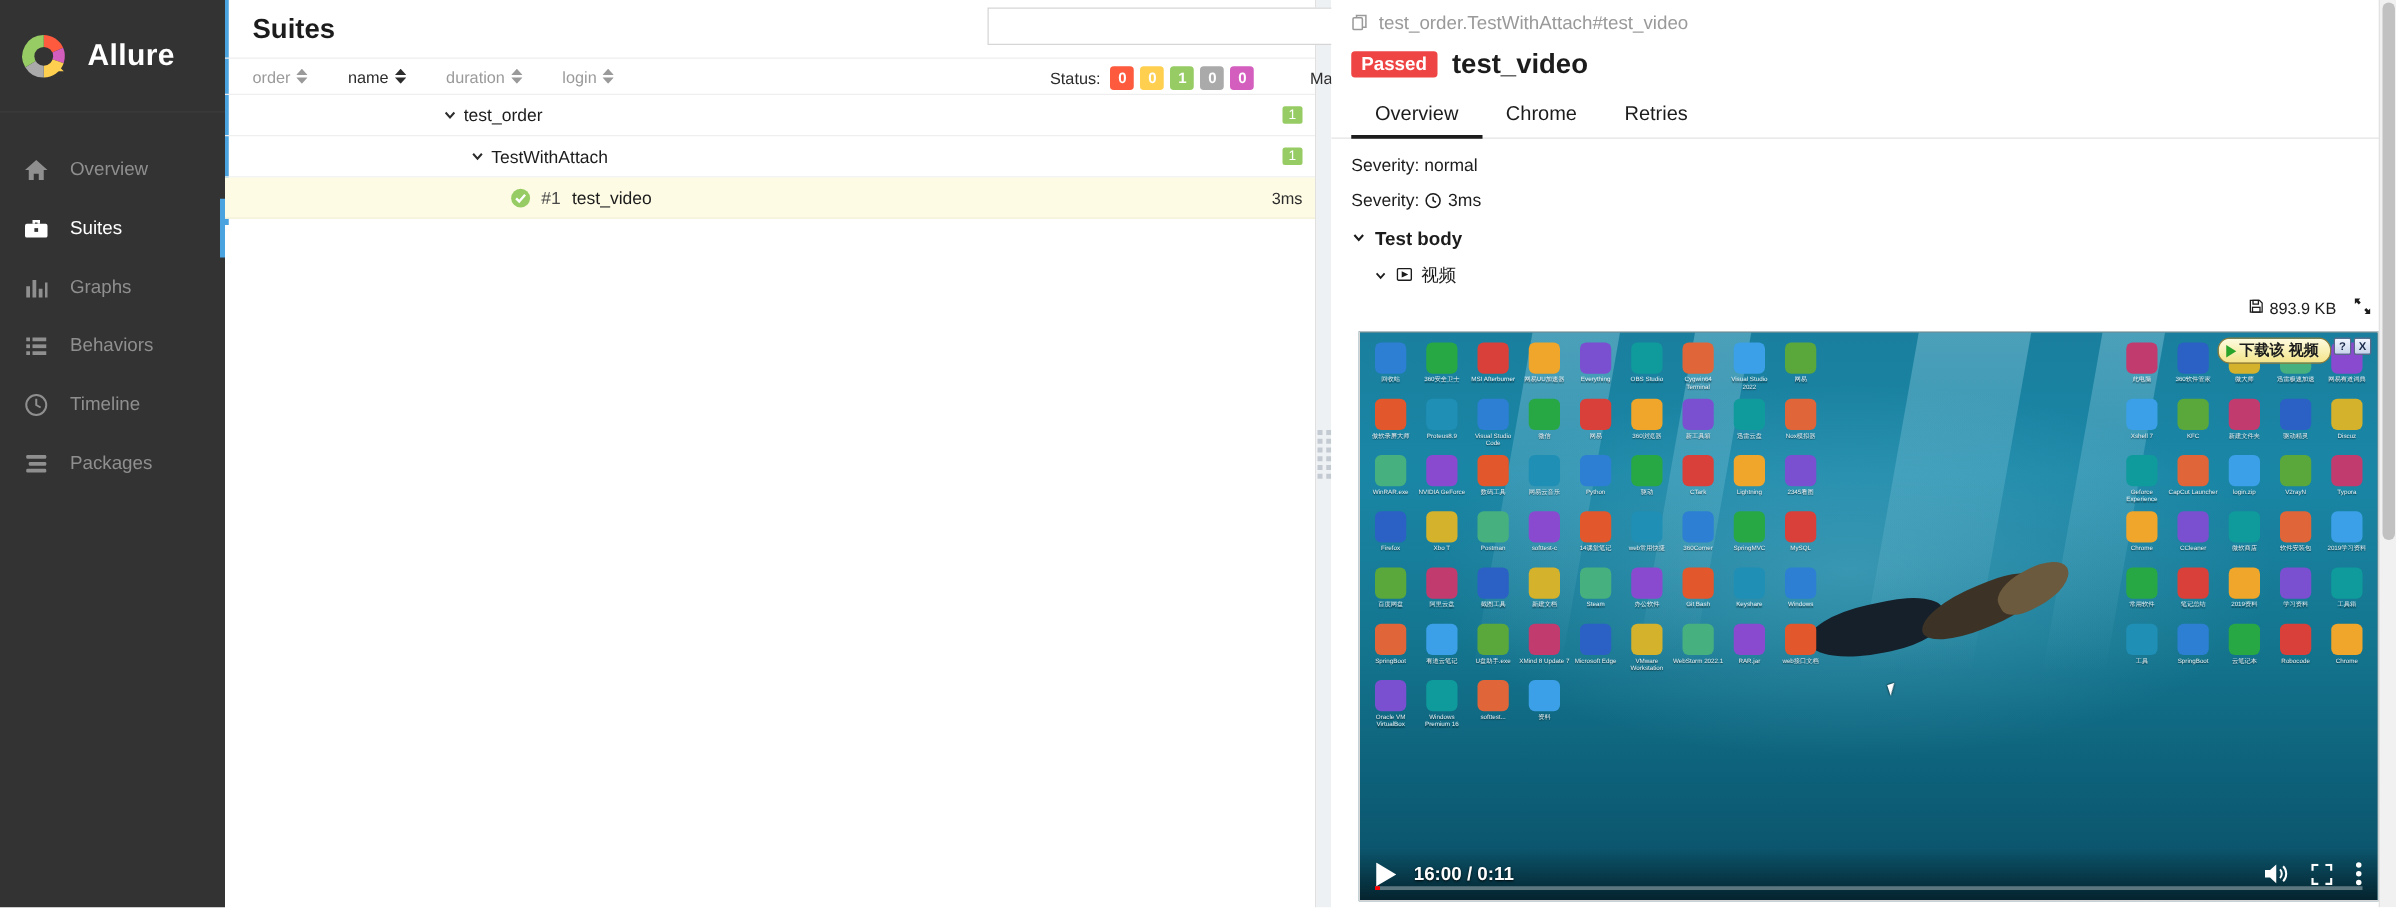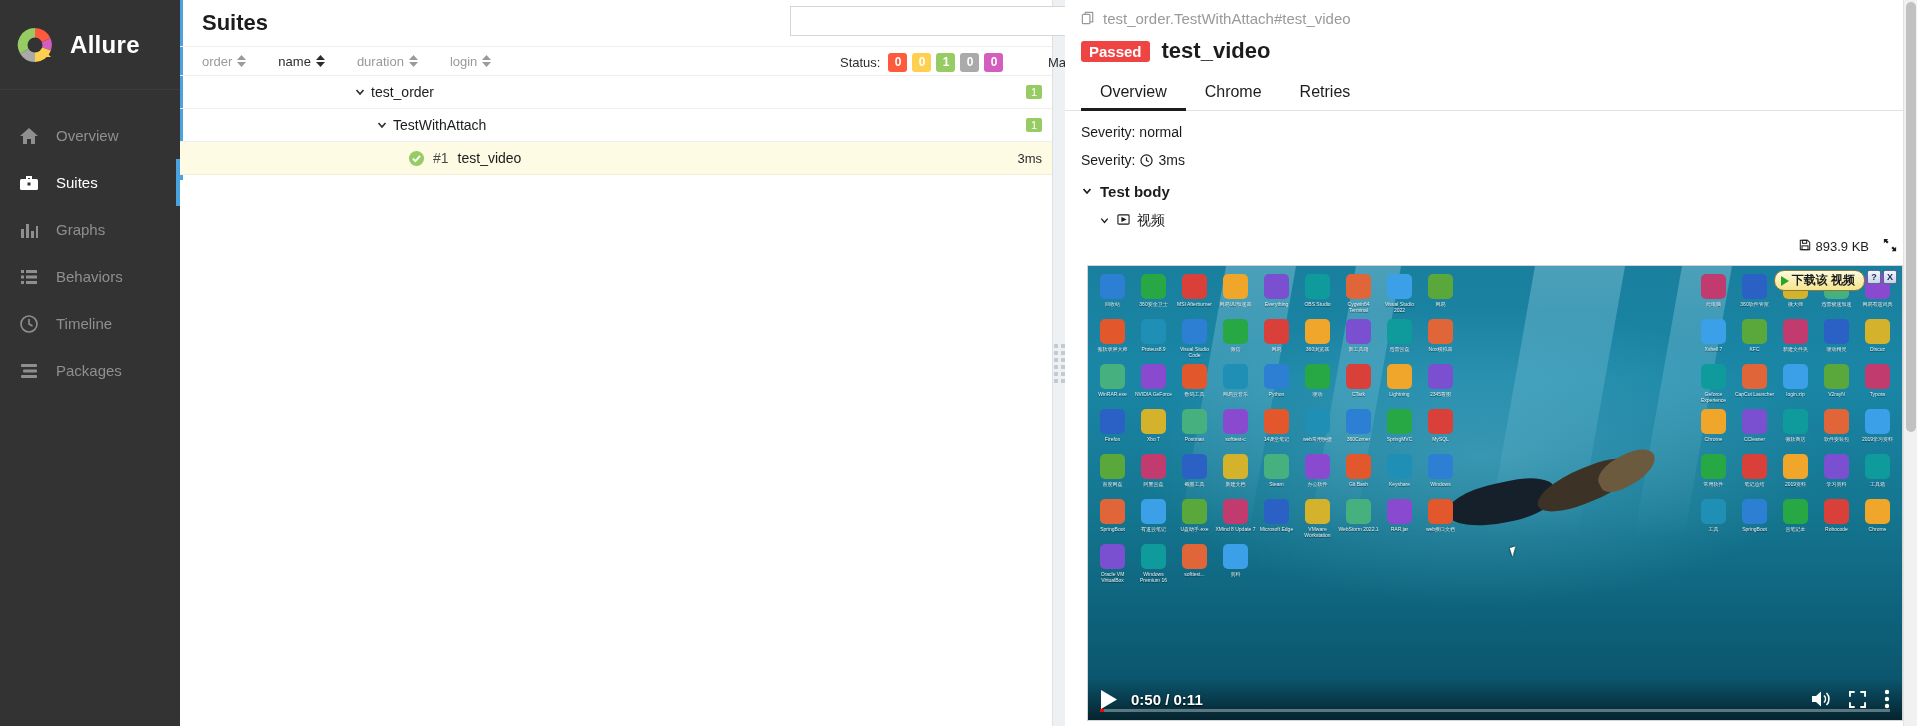--- a/index.html
+++ b/index.html
@@ -1014,21 +1014,21 @@
         <span class="mini-btn">?</span>
         <span class="mini-btn">X</span>
       </div>
 
       <div class="controls">
         <span class="ctl">
           <svg width="17" height="19" viewBox="0 0 17 19" fill="#fff">
               <path d="M1 0 L17 9.5 L1 19 Z"></path>
             </svg>
         </span>
-        <span class="time">0:50 / 0:11</span>
+        <span class="time">16:00 / 0:11</span>
         <span class="ctl-right">
           <span class="ctl">
             <svg width="20" height="18" viewBox="0 0 20 18" fill="#fff">
                 <path d="M1 6 H5 L10 1.5 V16.5 L5 12 H1 Z"></path>
                 <path d="M13 5.5 A5 5 0 0 1 13 12.5" stroke="#fff" stroke-width="1.6" fill="none"></path>
                 <path d="M15.5 3 A8.5 8.5 0 0 1 15.5 15" stroke="#fff" stroke-width="1.6" fill="none"></path>
               </svg>
           </span>
           <span class="ctl">
             <svg width="17" height="17" viewBox="0 0 18 18" fill="none" stroke="#fff" stroke-width="2">

